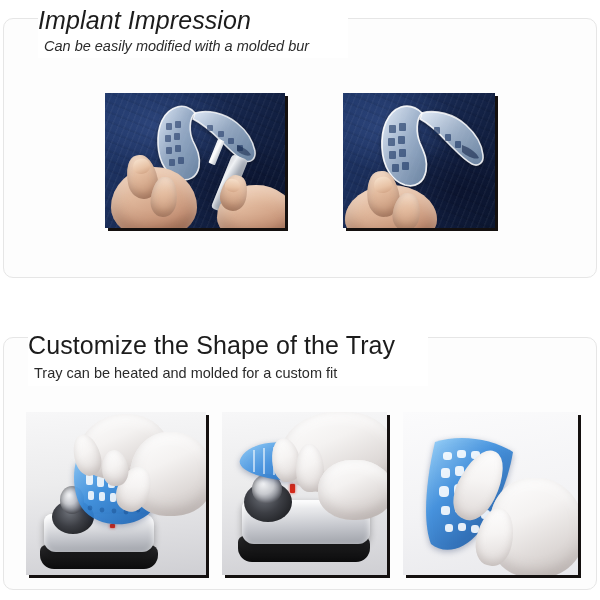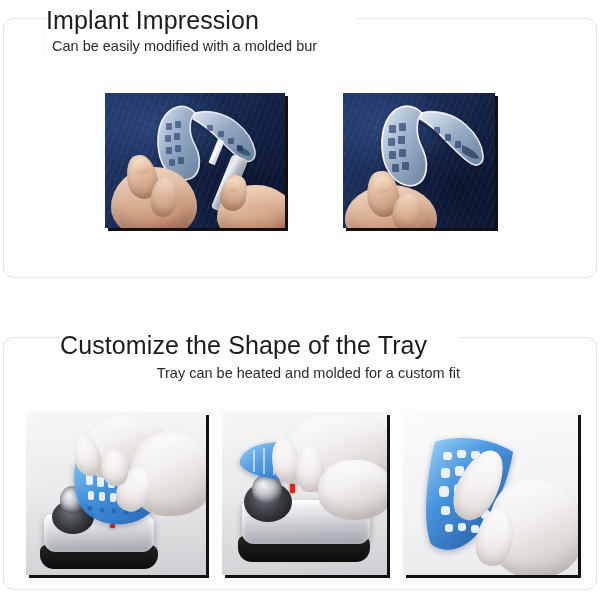--- a/index.html
+++ b/index.html
@@ -45,27 +45,28 @@
   }
 
   
   .heading-block {
     position: absolute;
     background: #ffffff;
     padding: 0;
     z-index: 5;
   }
   .heading-top {
-    left: 46px;
+    left: 38px;
     top: 2px;
     width: 310px;
     height: 56px;
+    font-style: italic;
   }
   .heading-bottom {
-    left: 60px;
+    left: 28px;
     top: 326px;
     width: 400px;
     height: 60px;
   }
 
   .title {
     margin: 0;
     font-weight: 400;
     color: #1c1c1c;
     letter-spacing: 0.1px;
@@ -83,21 +84,21 @@
   }
   .subtitle {
     margin: 0;
     font-size: 14.5px;
     line-height: 20px;
     color: #2b2b2b;
     font-weight: 400;
     white-space: nowrap;
   }
   .subtitle-top { padding-left: 6px; padding-top: 1px; }
-  .subtitle-bottom { padding-left: 6px; padding-top: 2px; text-align: right; }
+  .subtitle-bottom { padding-left: 6px; padding-top: 2px; }
 
   
   .photo {
     position: absolute;
     overflow: hidden;
     box-sizing: border-box;
     box-shadow: 3px 3px 0 0 #14100f;
     background: #0d1b3e;
   }
   .photo-inner {

